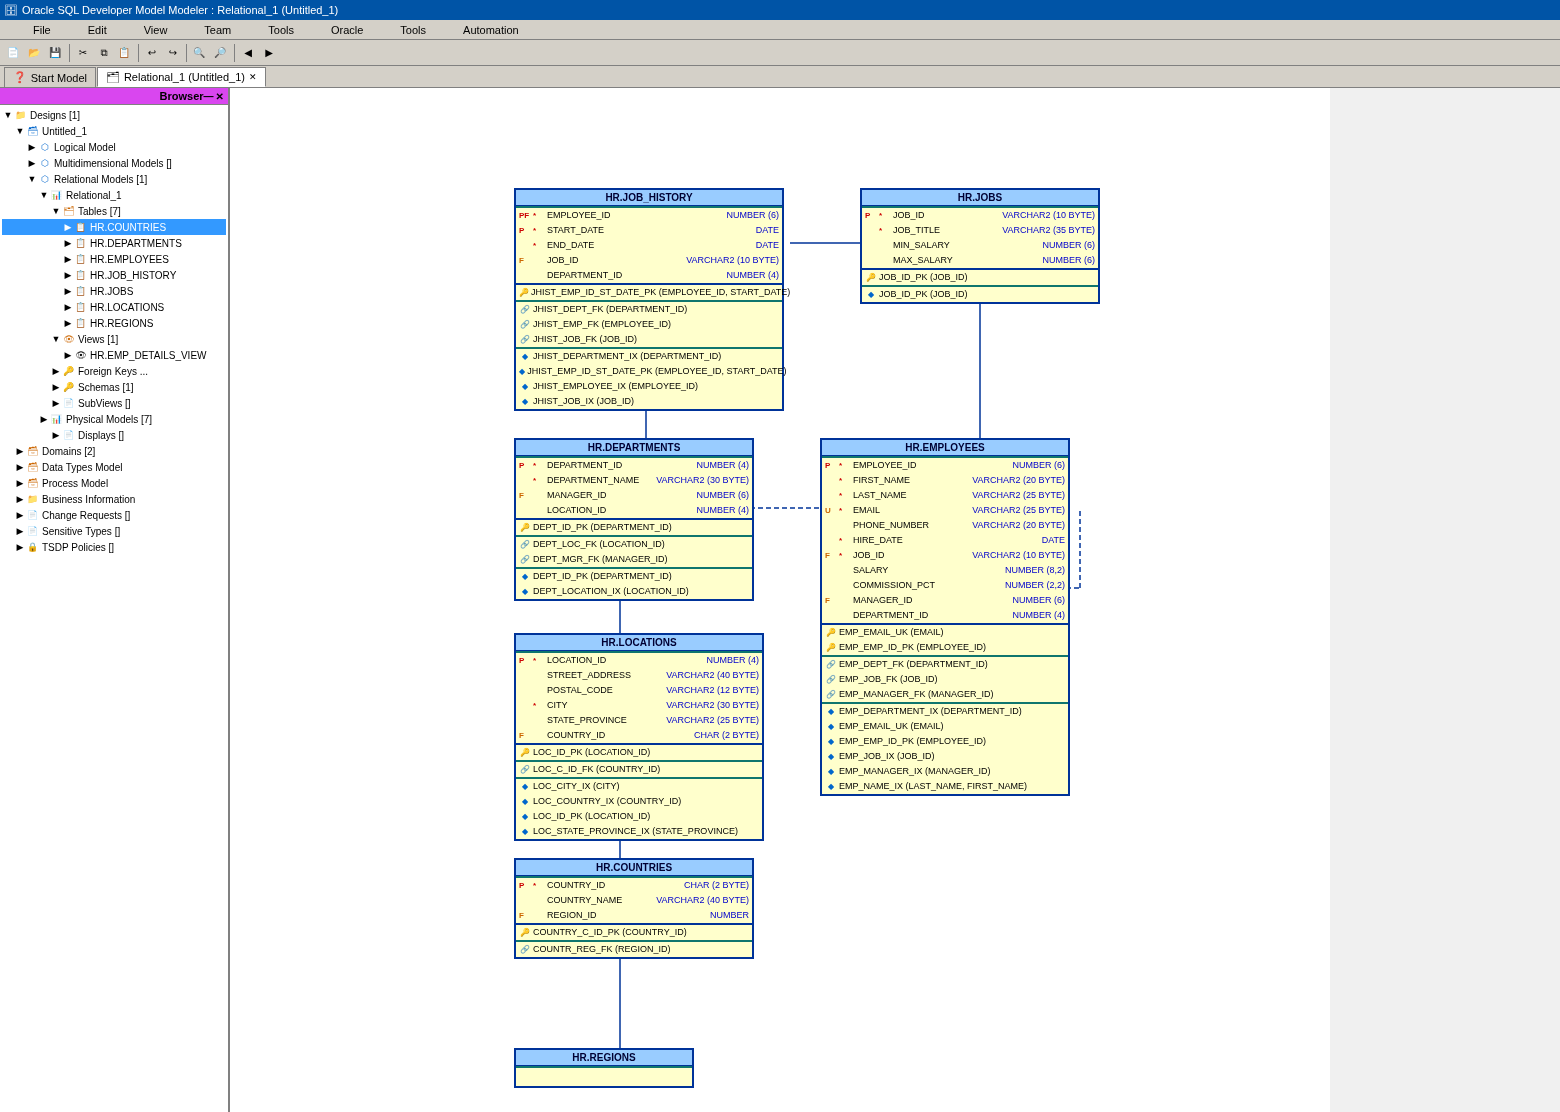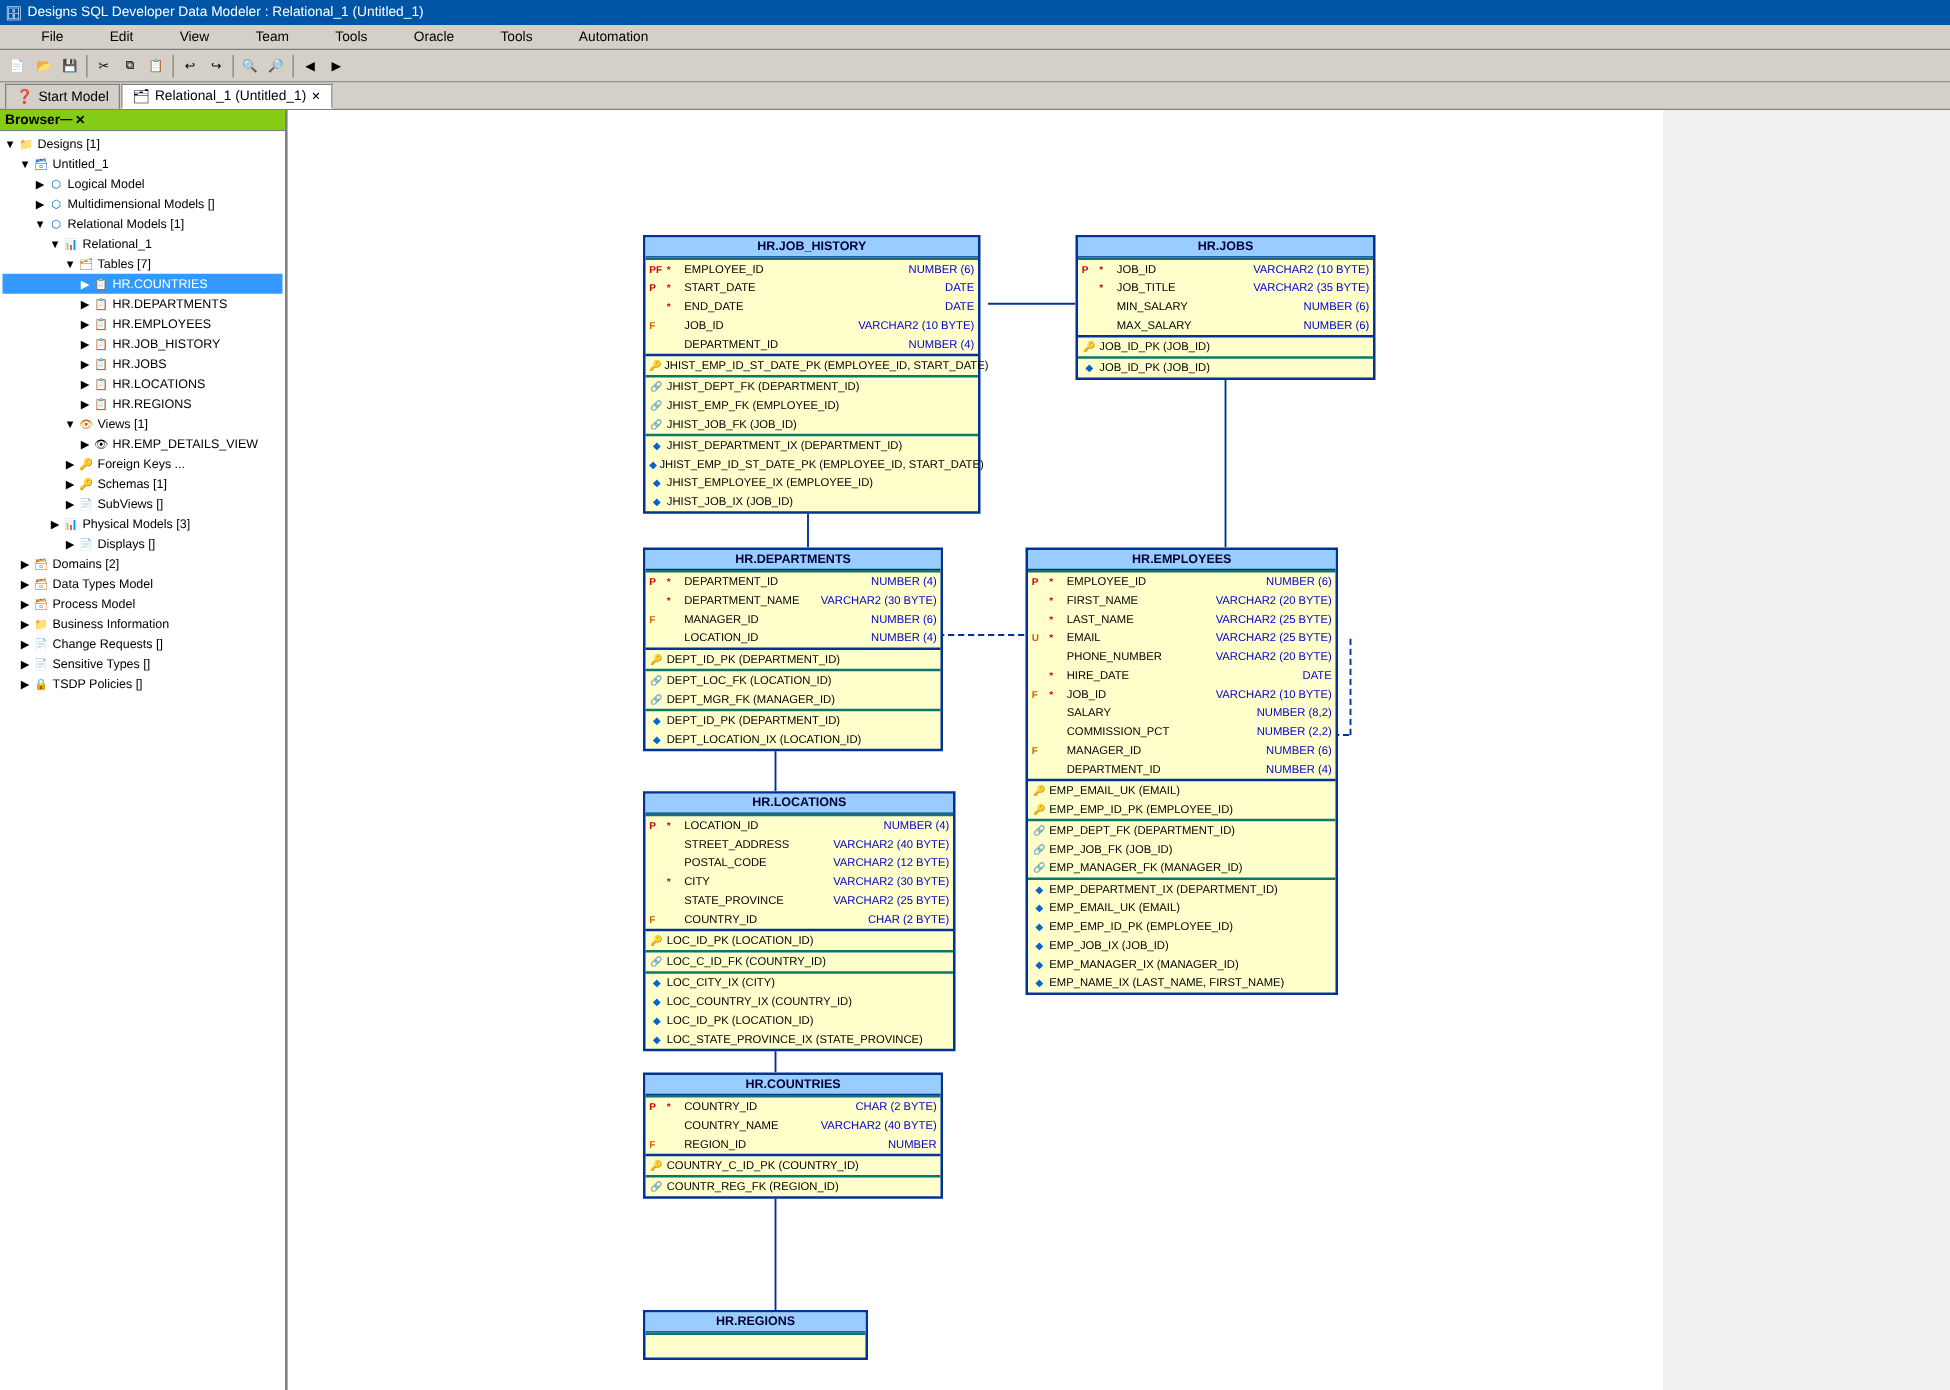--- a/index.html
+++ b/index.html
@@ -21,21 +21,21 @@
     .tab-bar { background: #d4d0c8; border-bottom: 1px solid #808080; height: 22px; display: flex; align-items: flex-end; padding-left: 4px; }
     .tab { height: 20px; padding: 0 8px; background: #d4d0c8; border: 1px solid #808080; border-bottom: none; display: flex; align-items: center; cursor: pointer; font-size: 11px; gap: 4px; margin-right: 1px; }
     .tab.active { background: #ffffff; border-bottom: 1px solid #ffffff; z-index: 1; }
     .tab-close { font-size: 9px; cursor: pointer; }
     
     
     .main-layout { display: flex; height: calc(100vh - 88px); }
     
     
     .browser-panel { width: 230px; background: #ffffff; border-right: 2px solid #808080; display: flex; flex-direction: column; overflow: hidden; }
-    .browser-header { background: #84cc16; border-bottom: 1px solid #808080; padding: 2px 4px; display: flex; justify-content: flex-start; align-items: center; font-size: 11px; font-weight: bold; }
+    .browser-header { background: #d946ef; border-bottom: 1px solid #808080; padding: 2px 4px; display: flex; justify-content: flex-end; align-items: center; font-size: 11px; font-weight: bold; }
     .browser-header-icons { display: flex; gap: 2px; }
     .browser-header-icon { font-size: 10px; cursor: pointer; }
     .tree-container { flex: 1; overflow-y: auto; overflow-x: auto; background: #ffffff; padding: 2px; }
     .tree-item { display: flex; align-items: center; padding: 1px 0; cursor: pointer; white-space: nowrap; }
     .tree-item.selected { background: #3399ff; color: white; }
     .tree-item.selected .item-label { color: white; }
     .tree-expand { width: 12px; font-size: 9px; text-align: center; cursor: pointer; flex-shrink: 0; }
     .tree-icon { width: 14px; height: 14px; margin-right: 2px; flex-shrink: 0; display: flex; align-items: center; justify-content: center; font-size: 9px; }
     .item-label { font-size: 10px; color: #000; }
     .indent-1 { padding-left: 12px; }
@@ -68,21 +68,21 @@
     .canvas-area::-webkit-scrollbar-thumb { background: #808080; }
 
     
     .connectors-svg { position: absolute; top: 0; left: 0; width: 100%; height: 100%; pointer-events: none; }
   </style>
 </head>
 <body>
 
 <div class="title-bar">
   <span style="margin-right:4px;">🗄</span>
-  <span>Designs SQL Developer Data Modeler : Relational_1 (Untitled_1)</span>
+  <span>Oracle SQL Developer Model Modeler : Relational_1 (Untitled_1)</span>
 </div>
 
 <div class="menu-bar">
   <span class="menu-item">File</span>
   <span class="menu-item">Edit</span>
   <span class="menu-item">View</span>
   <span class="menu-item">Team</span>
   <span class="menu-item">Tools</span>
   <span class="menu-item">Oracle</span>
   <span class="menu-item">Tools</span>
@@ -223,21 +223,21 @@
         <span class="item-label">Schemas [1]</span>
       </div>
       <div class="tree-item indent-4">
         <span class="tree-expand">▶</span>
         <span class="tree-icon">📄</span>
         <span class="item-label">SubViews []</span>
       </div>
       <div class="tree-item indent-3">
         <span class="tree-expand">▶</span>
         <span class="tree-icon" style="color:#0066cc;">📊</span>
-        <span class="item-label">Physical Models [3]</span>
+        <span class="item-label">Physical Models [7]</span>
       </div>
       <div class="tree-item indent-4">
         <span class="tree-expand">▶</span>
         <span class="tree-icon">📄</span>
         <span class="item-label">Displays []</span>
       </div>
       <div class="tree-item indent-1">
         <span class="tree-expand">▶</span>
         <span class="tree-icon" style="color:#cc6600;">🗃</span>
         <span class="item-label">Domains [2]</span>

